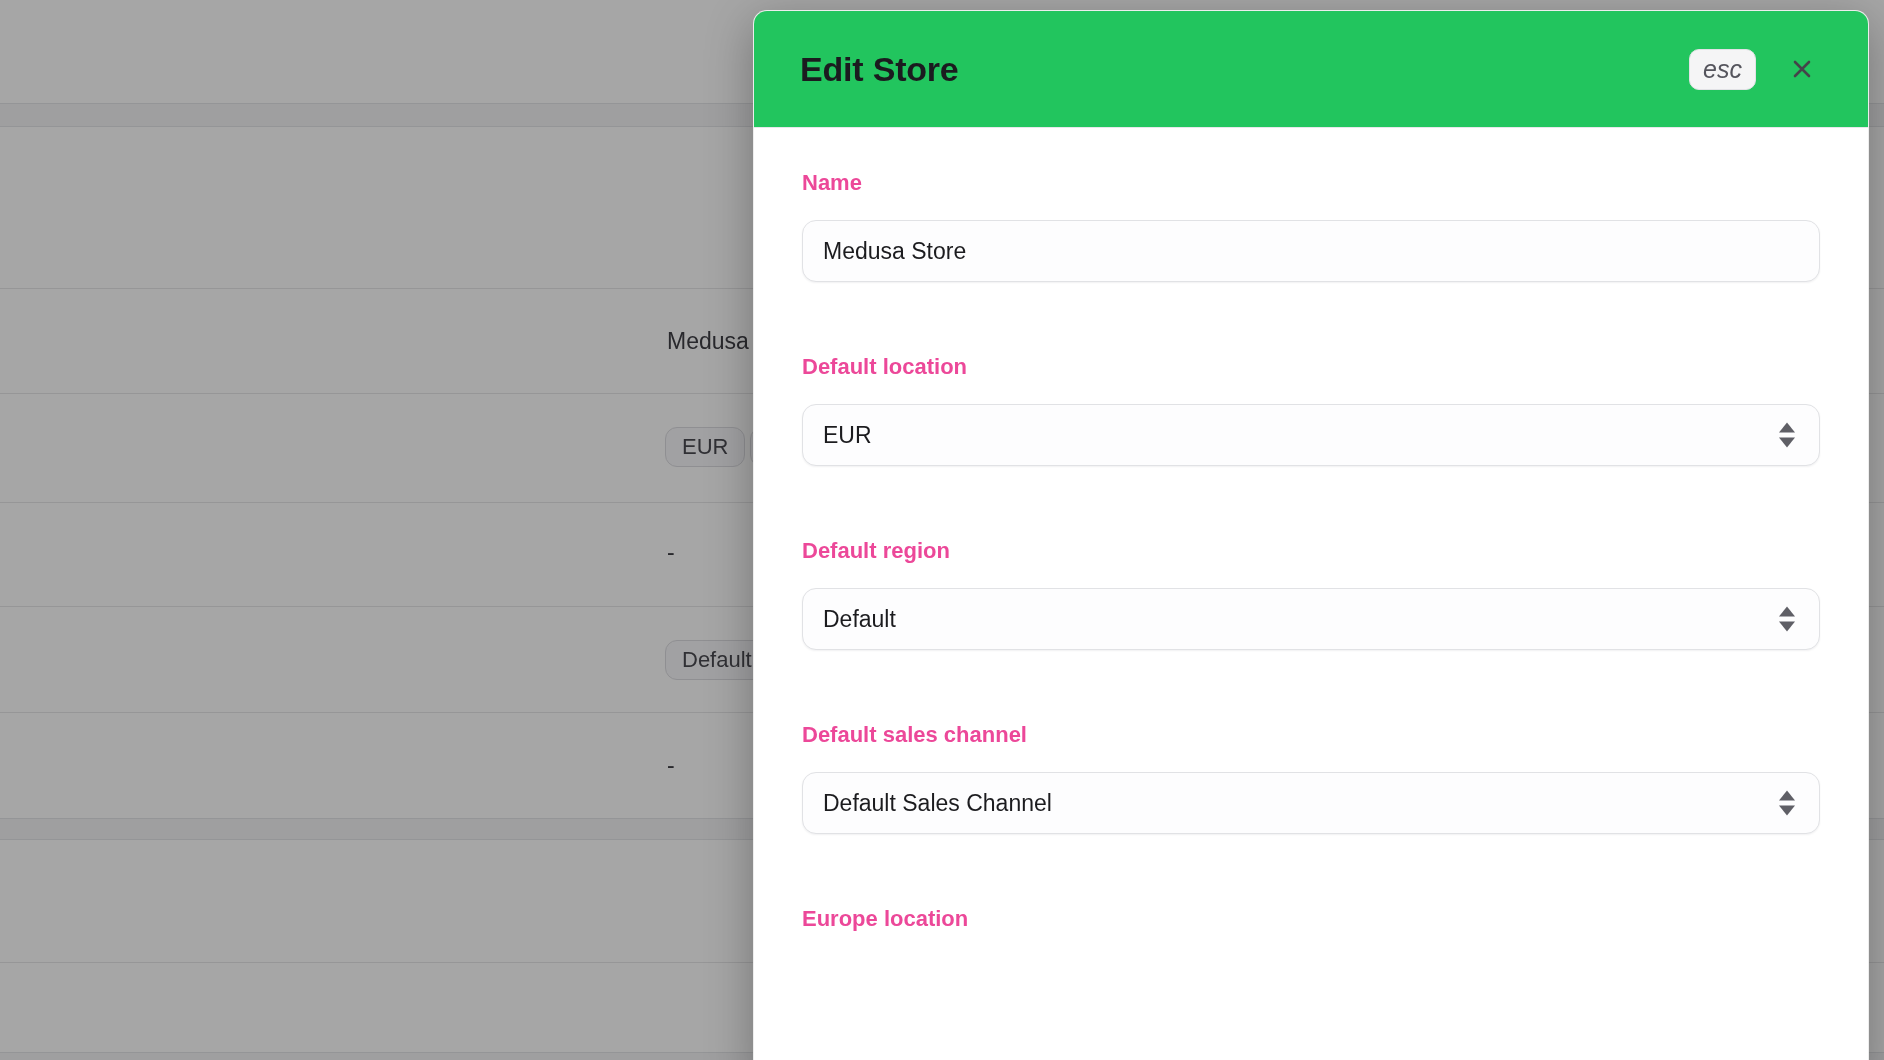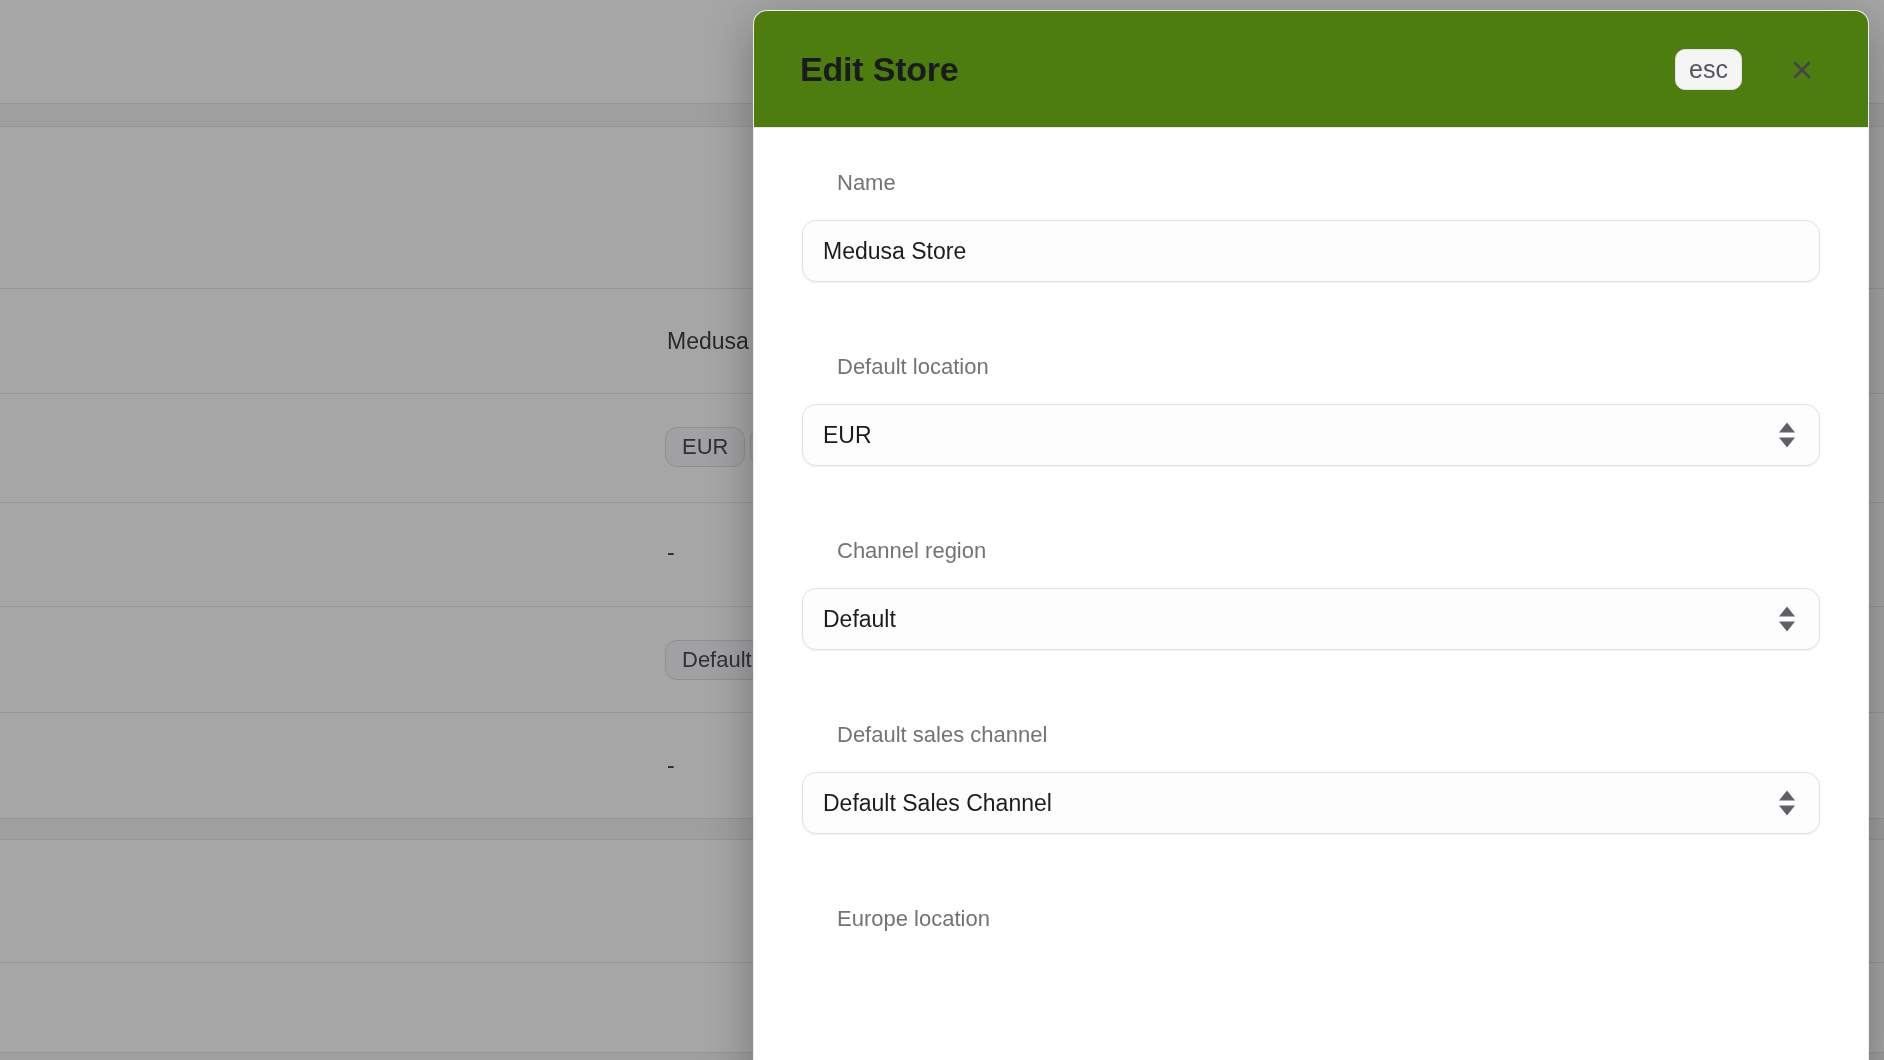--- a/index.html
+++ b/index.html
@@ -46,42 +46,42 @@
   .drawer {
     position: absolute; left: 753px; top: 10px; width: 1116px; bottom: -20px;
     background: #ffffff; border-radius: 14px;
     border: 1px solid rgba(0,0,0,0.07);
     box-shadow: 0 12px 48px rgba(0,0,0,0.30);
     display: flex; flex-direction: column; overflow: hidden;
   }
   .drawer-header {
     height: 117px; flex: 0 0 117px;
     display: flex; align-items: center; justify-content: space-between;
-    padding: 0 46px; border-bottom: 1px solid #e7e7ea; background: #4d7c0f;
+    padding: 0 46px; border-bottom: 1px solid #e7e7ea; background: #22c55e;
   }
   .drawer-title { font-size: 34px; font-weight: 600; color: #1b1b1f; letter-spacing: -0.2px; }
-  .header-actions { display: flex; align-items: flex-end; gap: 40px; }
+  .header-actions { display: flex; align-items: flex-start; gap: 26px; font-style: italic; }
   .kbd-esc {
     height: 41px; line-height: 39px; padding: 0 13px;
     background: #f5f5f6; border: 1px solid #e2e2e6; border-radius: 10px;
     font-size: 25px; color: #55555d;
   }
   .close-btn {
     width: 40px; height: 40px; border: none; background: transparent;
     display: flex; align-items: center; justify-content: center;
     cursor: pointer; border-radius: 8px; padding: 0;
   }
   .close-btn svg { display: block; }
 
   .drawer-body { flex: 1 1 auto; padding: 41px 48px 60px 48px; overflow: hidden; }
 
   .field-group { margin-bottom: 71px; }
   .field-label {
-    display: block; font-size: 22px; font-weight: 400; line-height: 27px;
-    color: #737373; margin-bottom: 24px; margin-left: 35px;
+    display: block; font-size: 22px; font-weight: 700; line-height: 27px;
+    color: #ec4899; margin-bottom: 24px;
   }
   .control {
     position: relative; width: 100%; height: 62px;
     background: #fdfdfe; border: 1px solid #e1e2e5; border-radius: 14px;
     box-shadow: 0 1px 2px rgba(16,24,40,0.06);
   }
   .text-input {
     width: 100%; height: 100%; border: none; background: transparent;
     border-radius: 14px; padding: 0 20px; font-size: 23px; color: #1c1c1f;
     font-family: "Liberation Sans", "DejaVu Sans", sans-serif; outline: none;
@@ -165,21 +165,21 @@
       <div class="control">
         <div class="select-box">EUR</div>
         <span class="select-caret">
           <span class="caret-up"></span>
             <span class="caret-down"></span>
         </span>
       </div>
     </div>
 
     <div class="field-group">
-      <label class="field-label">Channel region</label>
+      <label class="field-label">Default region</label>
       <div class="control">
         <div class="select-box">Default</div>
         <span class="select-caret">
           <span class="caret-up"></span>
             <span class="caret-down"></span>
         </span>
       </div>
     </div>
 
     <div class="field-group">

